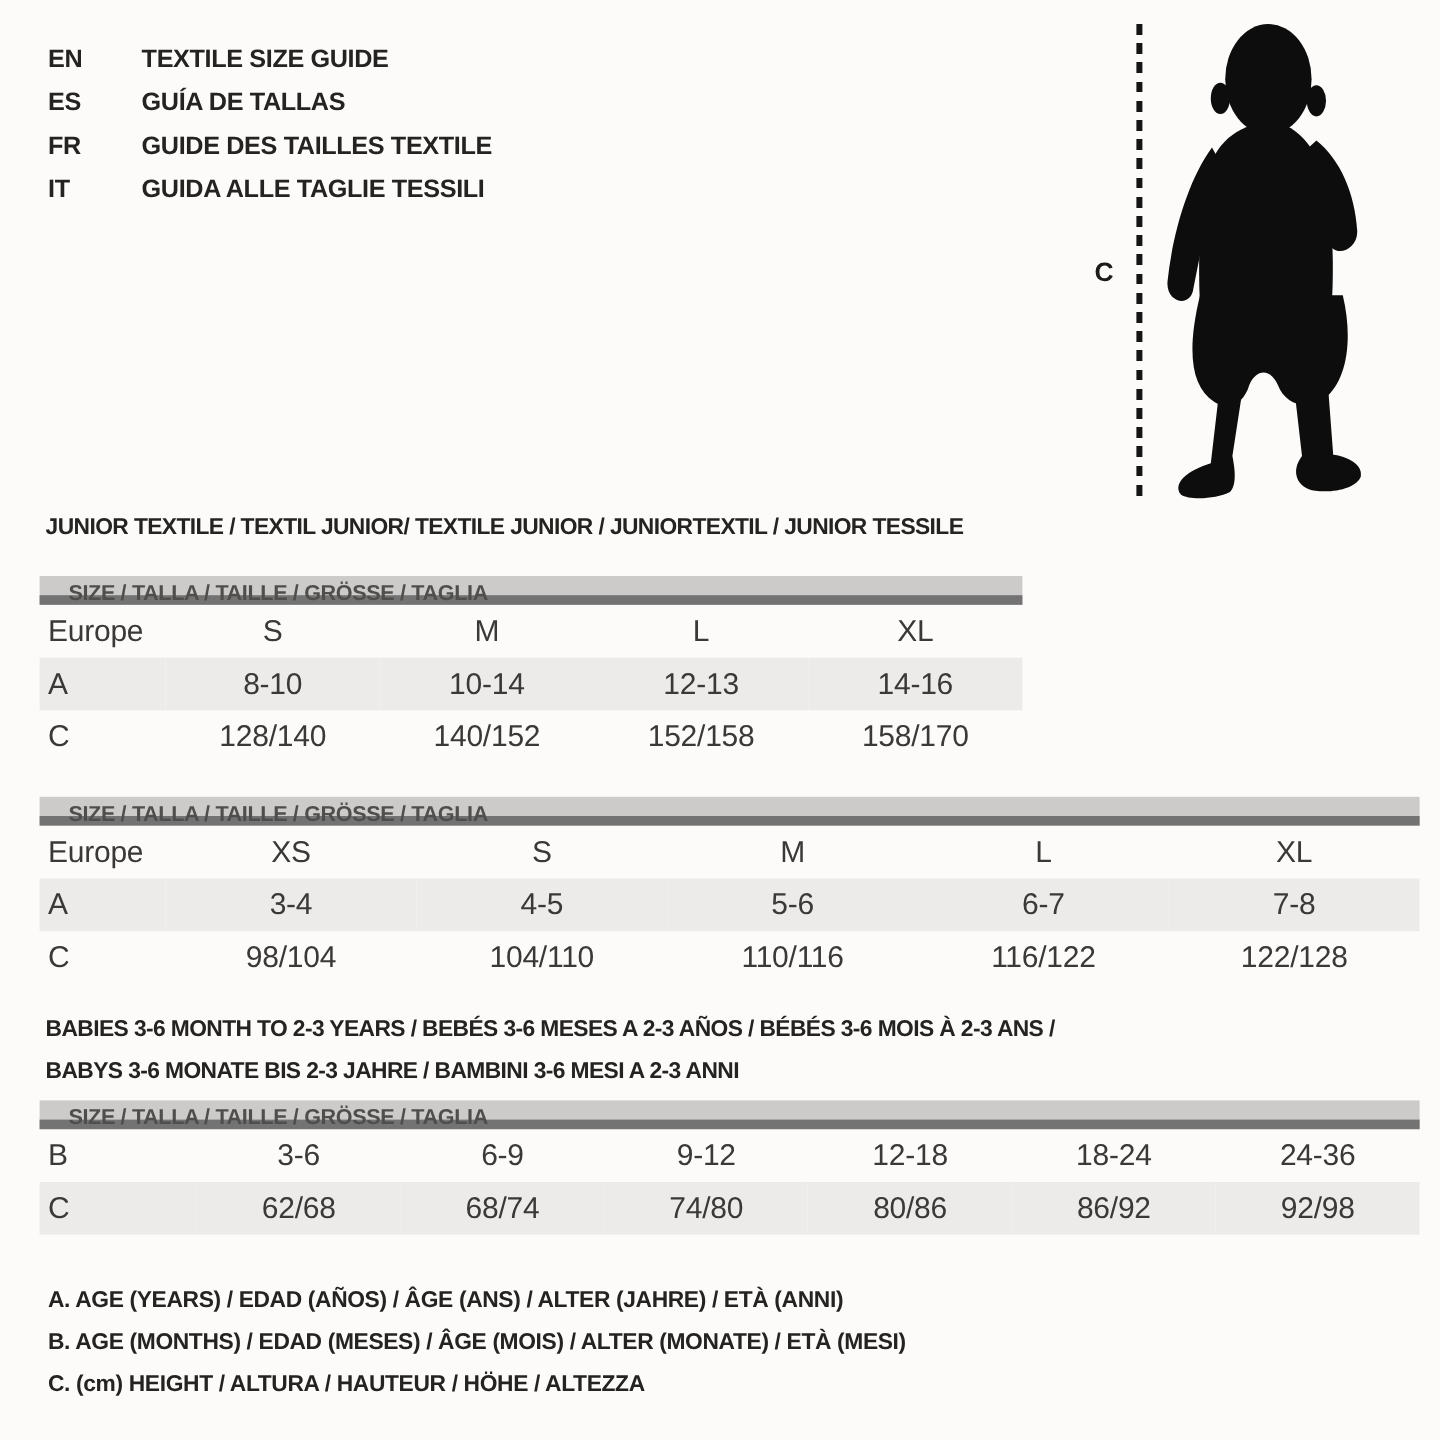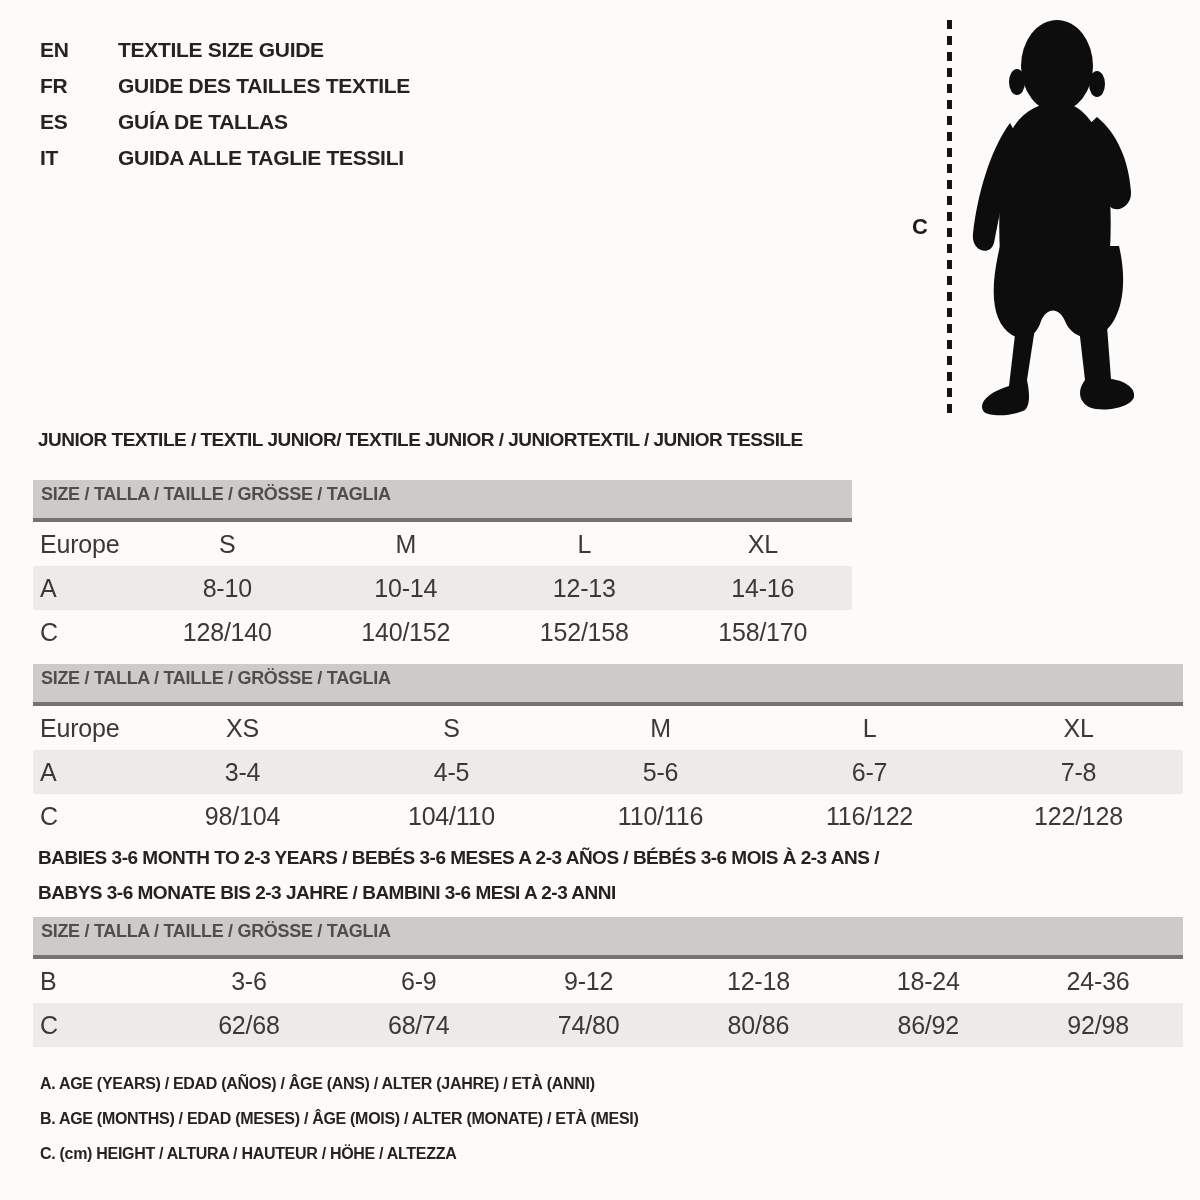--- a/index.html
+++ b/index.html
@@ -28,62 +28,62 @@
   .silhouette{position:absolute;left:80px;top:16px;}
 
   
   .sec{position:absolute;left:33px;}
   .sec-title{
     margin:0 0 0 5px;font-size:19px;line-height:24px;font-weight:700;
     letter-spacing:-0.5px;color:#242322;white-space:nowrap;
   }
   .sub-chr{font-size:12px;vertical-align:-4px;font-weight:700;}
   .size-bar{
-    height:42px;line-height:29px;background:#cccbca;
-    border-bottom:4px solid #737373;
+    height:24px;line-height:29px;background:#cccbca;
+    border-bottom:8px solid #737373;
     font-weight:700;font-size:18px;letter-spacing:-0.3px;color:#4f4e4d;
-    padding-left:8px;box-sizing:border-box;
+    padding-left:24px;box-sizing:border-box;
   }
   .sec-junior{top:428px;width:819px;}
   .sec-junior .size-bar{margin-top:28px;}
   .sec-children{top:638px;width:1150px;}
   .sec-children .size-bar{margin-top:26px;}
   .sec-babies{top:846px;width:1150px;}
   .sec-babies .size-bar{margin-top:12px;}
 
   table.tbl{border-collapse:collapse;table-layout:fixed;width:100%;}
   .tbl th,.tbl td{
     height:44px;padding:0;font-size:25px;letter-spacing:-0.2px;
     font-weight:400;color:#3a3938;vertical-align:middle;
   }
   .tbl th{text-align:left;padding-left:7px;font-weight:400;}
   .tbl td{text-align:center;}
   tr.shaded{background:#edebe9;}
 
   
   .legend{position:absolute;top:1066px;left:40px;}
-  .legend-line{font-size:16px;line-height:35px;font-weight:700;letter-spacing:-0.3px;color:#242322;white-space:nowrap;}
+  .legend-line{font-size:19px;line-height:35px;font-weight:700;letter-spacing:-0.3px;color:#242322;white-space:nowrap;}
 </style>
 </head>
 <body>
 
 <div class="canvas">
 
   <div class="lang-list">
     <div class="lang-row">
       <span class="lang-code">EN</span>
       <span class="lang-label">TEXTILE SIZE GUIDE</span>
     </div>
     <div class="lang-row">
+      <span class="lang-code">ES</span>
+      <span class="lang-label">GUÍA DE TALLAS</span>
+    </div>
+    <div class="lang-row">
       <span class="lang-code">FR</span>
       <span class="lang-label">GUIDE DES TAILLES TEXTILE</span>
-    </div>
-    <div class="lang-row">
-      <span class="lang-code">ES</span>
-      <span class="lang-label">GUÍA DE TALLAS</span>
     </div>
     <div class="lang-row">
       <span class="lang-code">IT</span>
       <span class="lang-label">GUIDA ALLE TAGLIE TESSILI</span>
     </div>
   </div>
 
   <div class="figure">
     <span class="measure-c">C</span>
     <div class="dash-line"></div>

